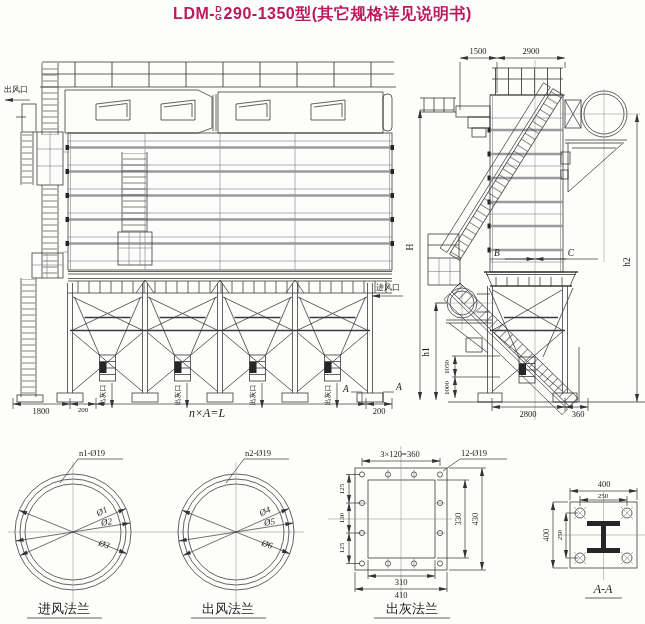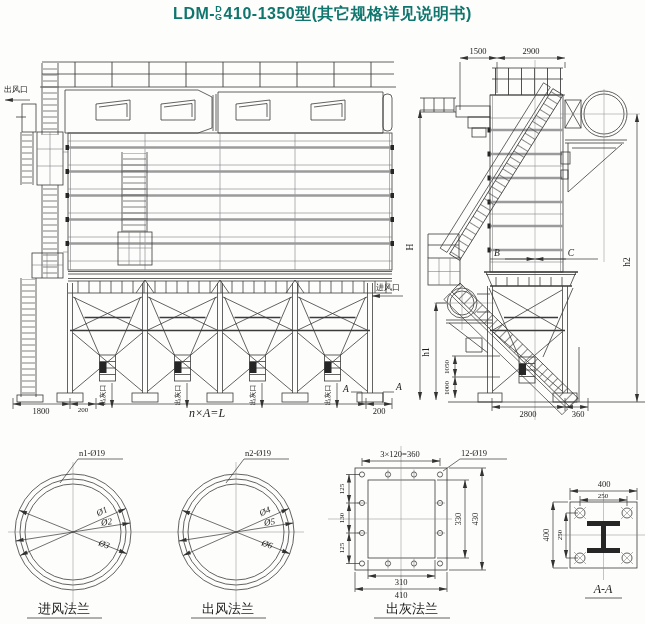--- a/index.html
+++ b/index.html
@@ -1,19 +1,19 @@
 <!DOCTYPE html>
 <html><head>
 <meta charset="utf-8">
 <style>
   html,body{margin:0;padding:0;background:#ffffff;}
   #page{position:relative;width:645px;height:624px;background:#fdfdfc;overflow:hidden;
         font-family:"Liberation Sans",sans-serif;}
   #title{position:absolute;top:4px;left:0;width:100%;text-align:center;
-         font:600 16px "Liberation Sans",sans-serif;color:#0f766e;letter-spacing:.5px;}
+         font:600 16px "Liberation Sans",sans-serif;color:#be185d;letter-spacing:.5px;}
   #title .stack{display:inline-block;vertical-align:middle;line-height:8px;
                 font-size:9px;font-weight:600;text-align:center;margin:0 1px 3px 0;}
   svg{position:absolute;left:0;top:0;}
   .ln{fill:none;stroke:#3b3b3b;stroke-width:0.8;}
   .ln2{fill:none;stroke:#3b3b3b;stroke-width:1.5;}
   .thin{fill:none;stroke:#767676;stroke-width:0.55;}
   .cl{fill:none;stroke:#8a8a8a;stroke-width:0.5;}
   .band{fill:none;stroke:#9b9b9b;stroke-width:2.4;}
   .dk{fill:#262626;stroke:none;}
   .dline{fill:none;stroke:#333;stroke-width:0.7;}
@@ -26,21 +26,21 @@
   .dia{font:italic 9px "Liberation Serif",serif;}
   .cn{font:8px "Liberation Sans",sans-serif;}
   .cn7{font:7px "Liberation Sans",sans-serif;}
   .cnb{font:13px "Liberation Sans",sans-serif;}
 </style>
 </head>
 <body>
 
 <div id="page">
 
-  <div id="title"><span>LDM-</span><span class="stack"><span>D</span><br><span>G</span></span><span>410-1350型(其它规格详见说明书)</span></div>
+  <div id="title"><span>LDM-</span><span class="stack"><span>D</span><br><span>G</span></span><span>290-1350型(其它规格详见说明书)</span></div>
 
   <svg width="645" height="624" viewBox="0 0 645 624">
     <defs>
       <marker id="ae" markerWidth="9" markerHeight="6" refX="8.4" refY="3" orient="auto" markerUnits="userSpaceOnUse">
           <path d="M0.5,0.9L8.4,3L0.5,5.1Z" fill="#333"></path>
         </marker>
       <marker id="as" markerWidth="9" markerHeight="6" refX="0.6" refY="3" orient="auto" markerUnits="userSpaceOnUse">
           <path d="M8.5,0.9L0.6,3L8.5,5.1Z" fill="#333"></path>
         </marker>
       <pattern id="rung" width="6" height="6" patternUnits="userSpaceOnUse">

